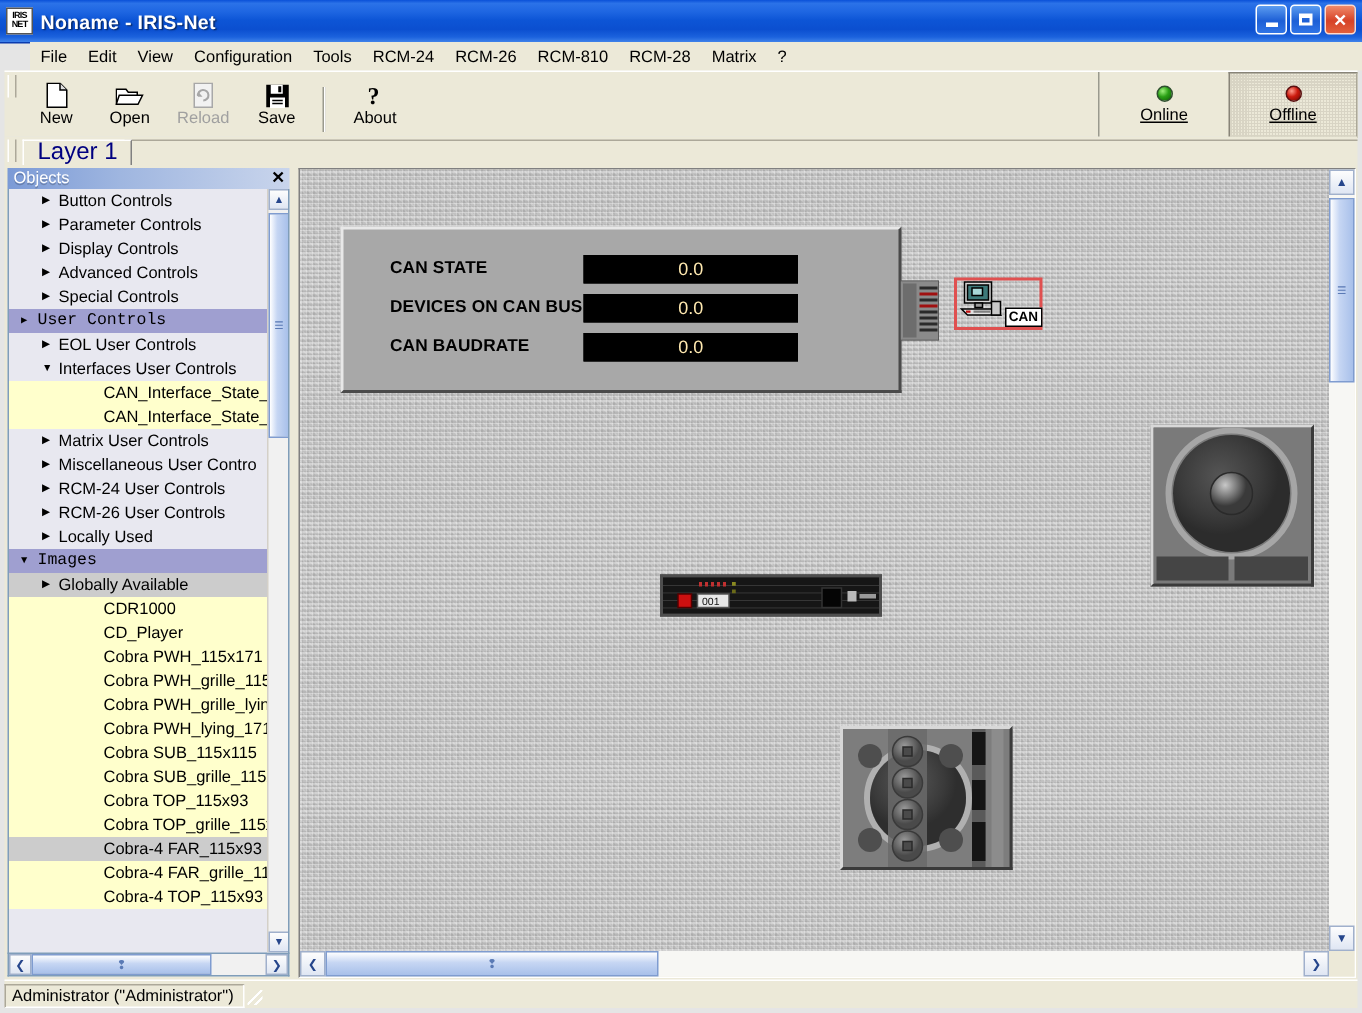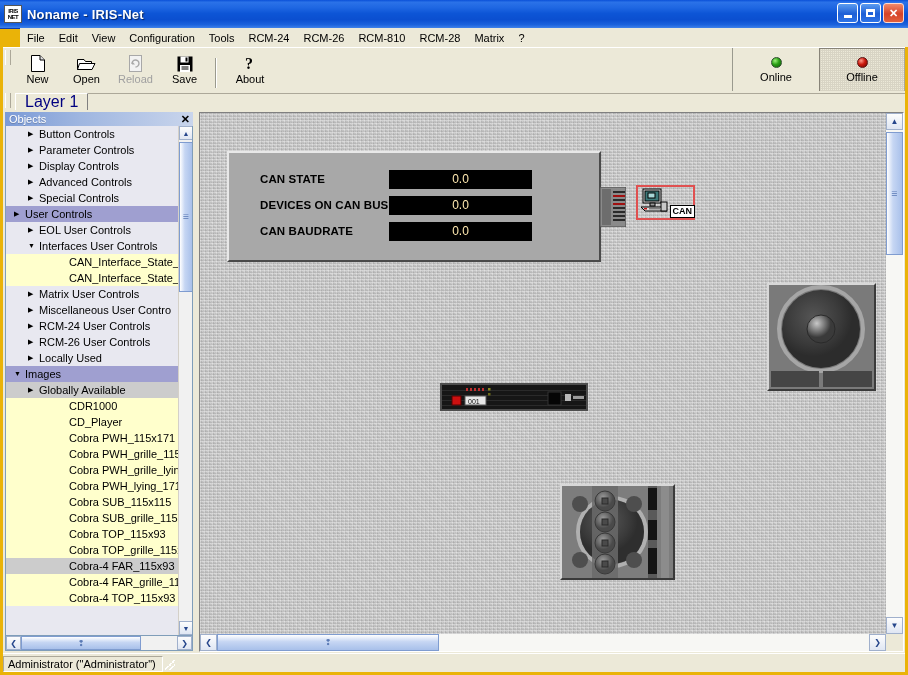--- a/index.html
+++ b/index.html
@@ -5,21 +5,21 @@
   html, body {
     margin: 0; padding: 0;
     width: 908px; height: 675px;
     overflow: hidden;
     font-family: "Liberation Sans", sans-serif;
     font-size: 11px;
   }
   #app {
     position: relative;
     width: 908px; height: 675px;
-    background: #eab308;
+    background: #e5e5e5;
     box-sizing: border-box;
   }
 
   
   .titlebar {
     position: absolute; left: 0; top: 0; width: 908px; height: 28px;
     background: linear-gradient(to bottom,
        #0a50d8 0%, #2b72e8 8%, #1e66e2 28%, #0d55d6 48%,
        #0b4fd0 70%, #1b62dd 88%, #3f82ea 100%);
     display: flex; align-items: center;
@@ -97,21 +97,21 @@
     background: #9a9a8e; border-right: 1px solid #fff;
   }
   .tb-right {
     position: absolute; right: 0; top: 0; height: 44px;
     display: flex; align-items: stretch;
     border-left: 1px solid #9a9a8e;
   }
   .tb-online, .tb-offline {
     width: 86px; display: flex; flex-direction: column;
     align-items: center; justify-content: center; gap: 3px;
-    font-size: 11px; box-sizing: border-box;
+    font-size: 11px; box-sizing: border-box; text-decoration: underline;
   }
   .tb-offline {
     background-image:
       repeating-linear-gradient(0deg, #d8d4c4 0 1px, transparent 1px 2px),
       repeating-linear-gradient(90deg, #d8d4c4 0 1px, transparent 1px 2px);
     background-color: #ece9d8;
     border: 1px solid #aca899;
     border-top-color: #888478;
     border-left-color: #888478;
   }
@@ -192,21 +192,21 @@
     overflow: hidden;
   }
   .trow {
     height: 16px; display: flex; align-items: center;
     font-size: 11px; color: #000; white-space: nowrap;
     box-sizing: border-box;
   }
   .trow.lvl1 { padding-left: 8px; }
   .trow.lvl2 { padding-left: 22px; }
   .trow.lvl3 { padding-left: 52px; }
-  .trow.sel-purple { background: #9f9fd0; }
+  .trow.sel-purple { background: #9f9fd0; font-family: Liberation Mono, monospace; }
   .trow.yellow { background: #ffffcc; }
   .trow.gray-sel { background: #cccccc; }
   .arrow {
     width: 11px; display: inline-block; flex: none;
     color: #000; font-size: 7px; line-height: 16px;
   }
   .arrow.right::before { content: "\25B6"; }
   .arrow.down::before  { content: "\25BC"; }
   .trow .lbl { overflow: hidden; }
 

